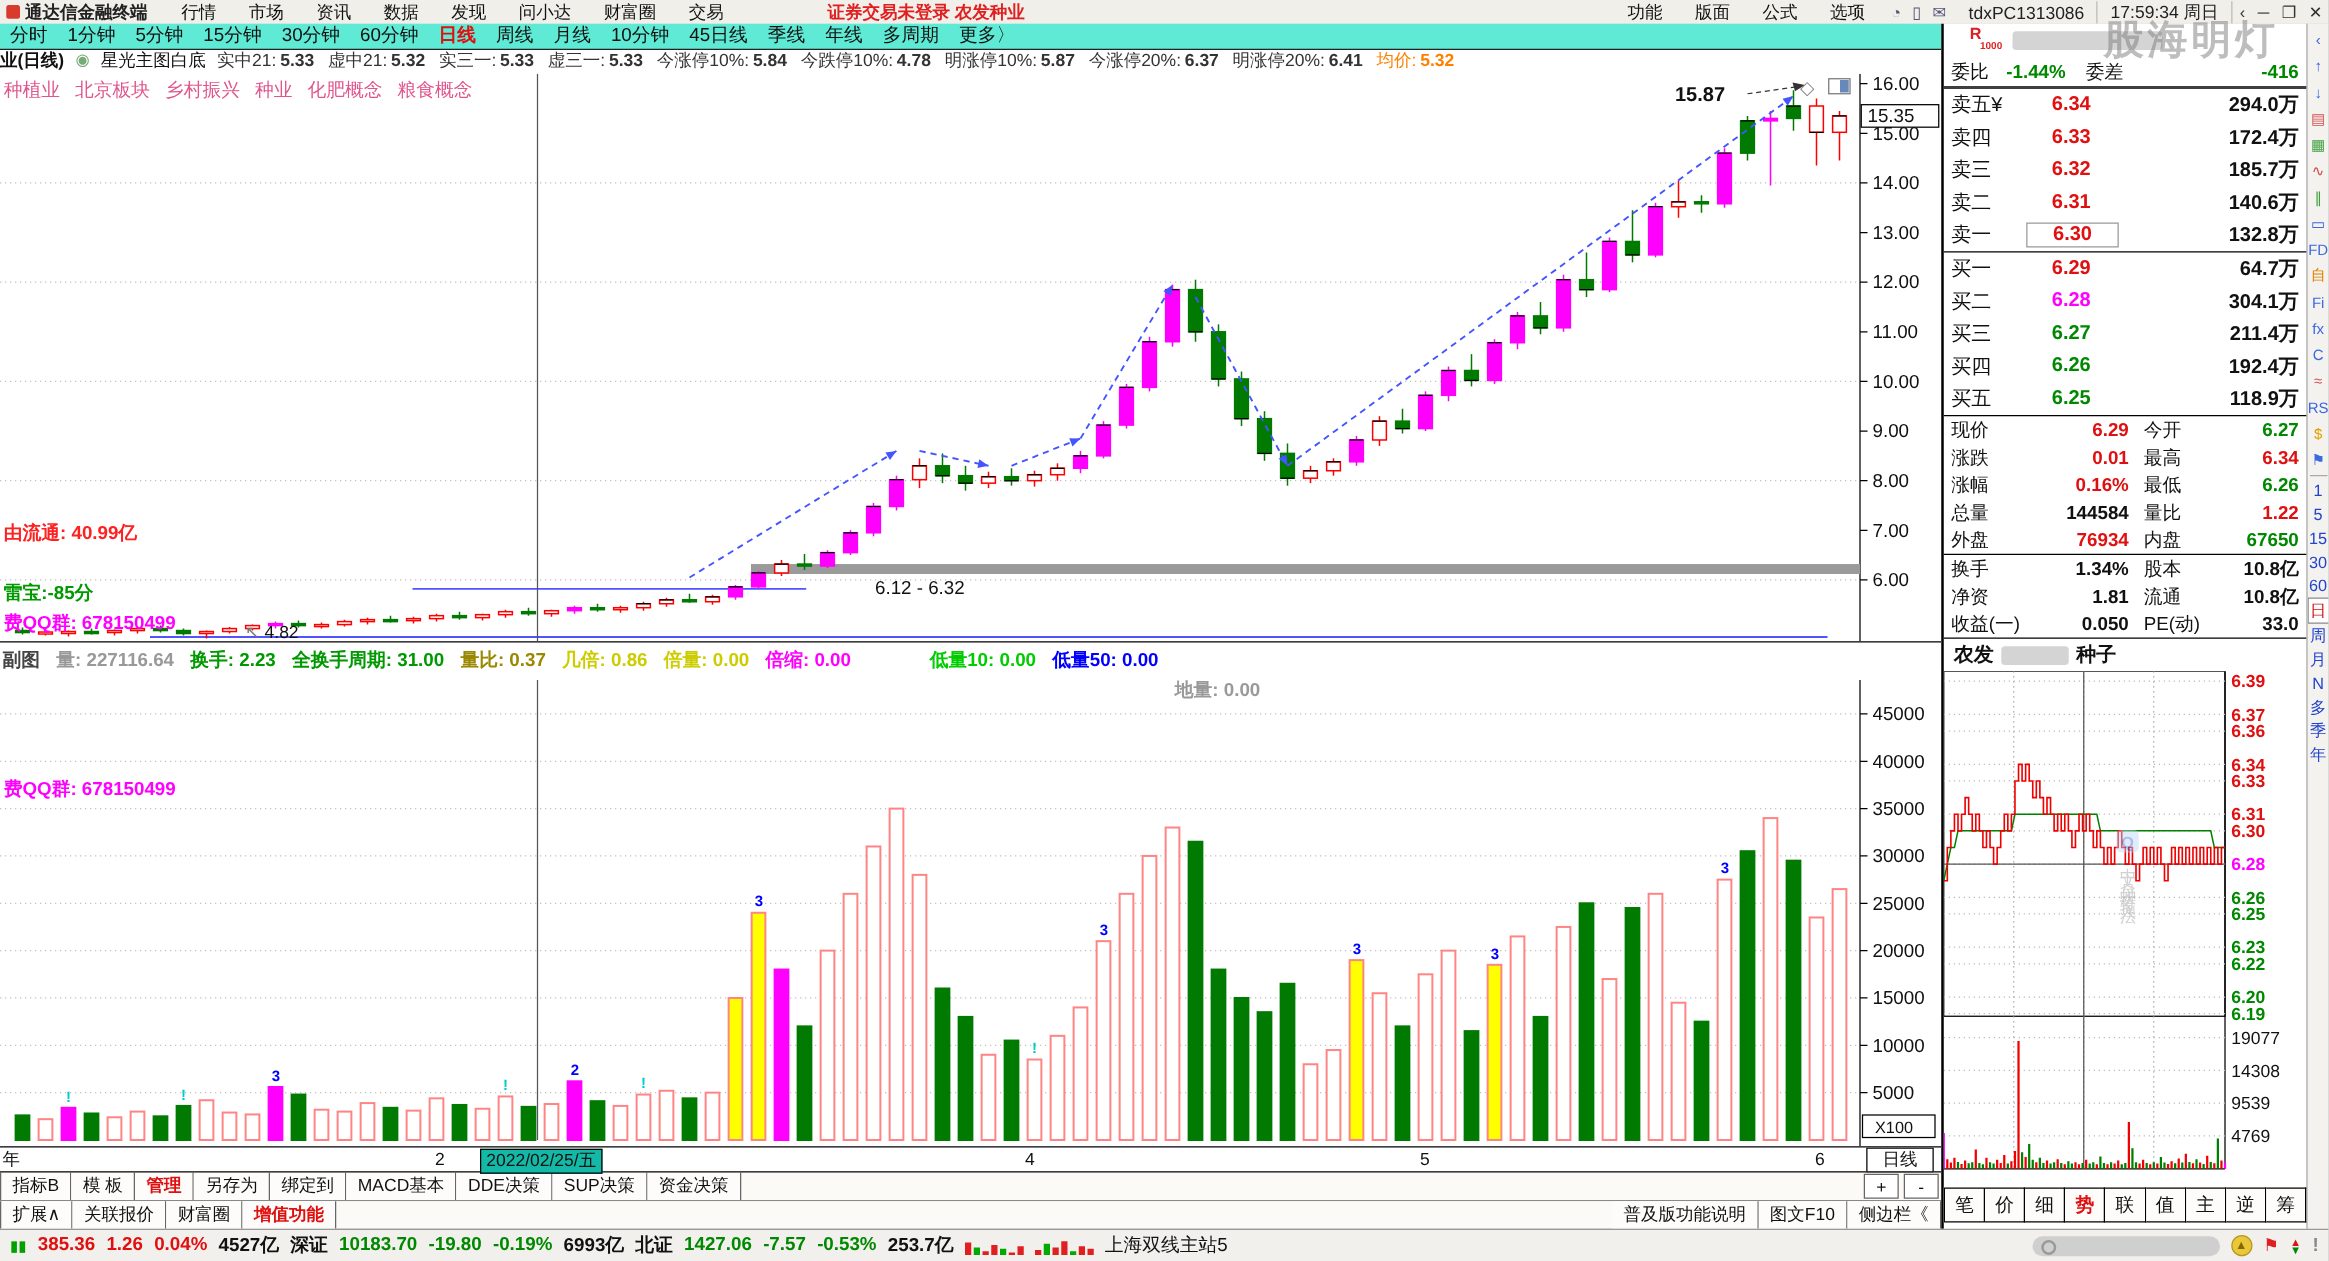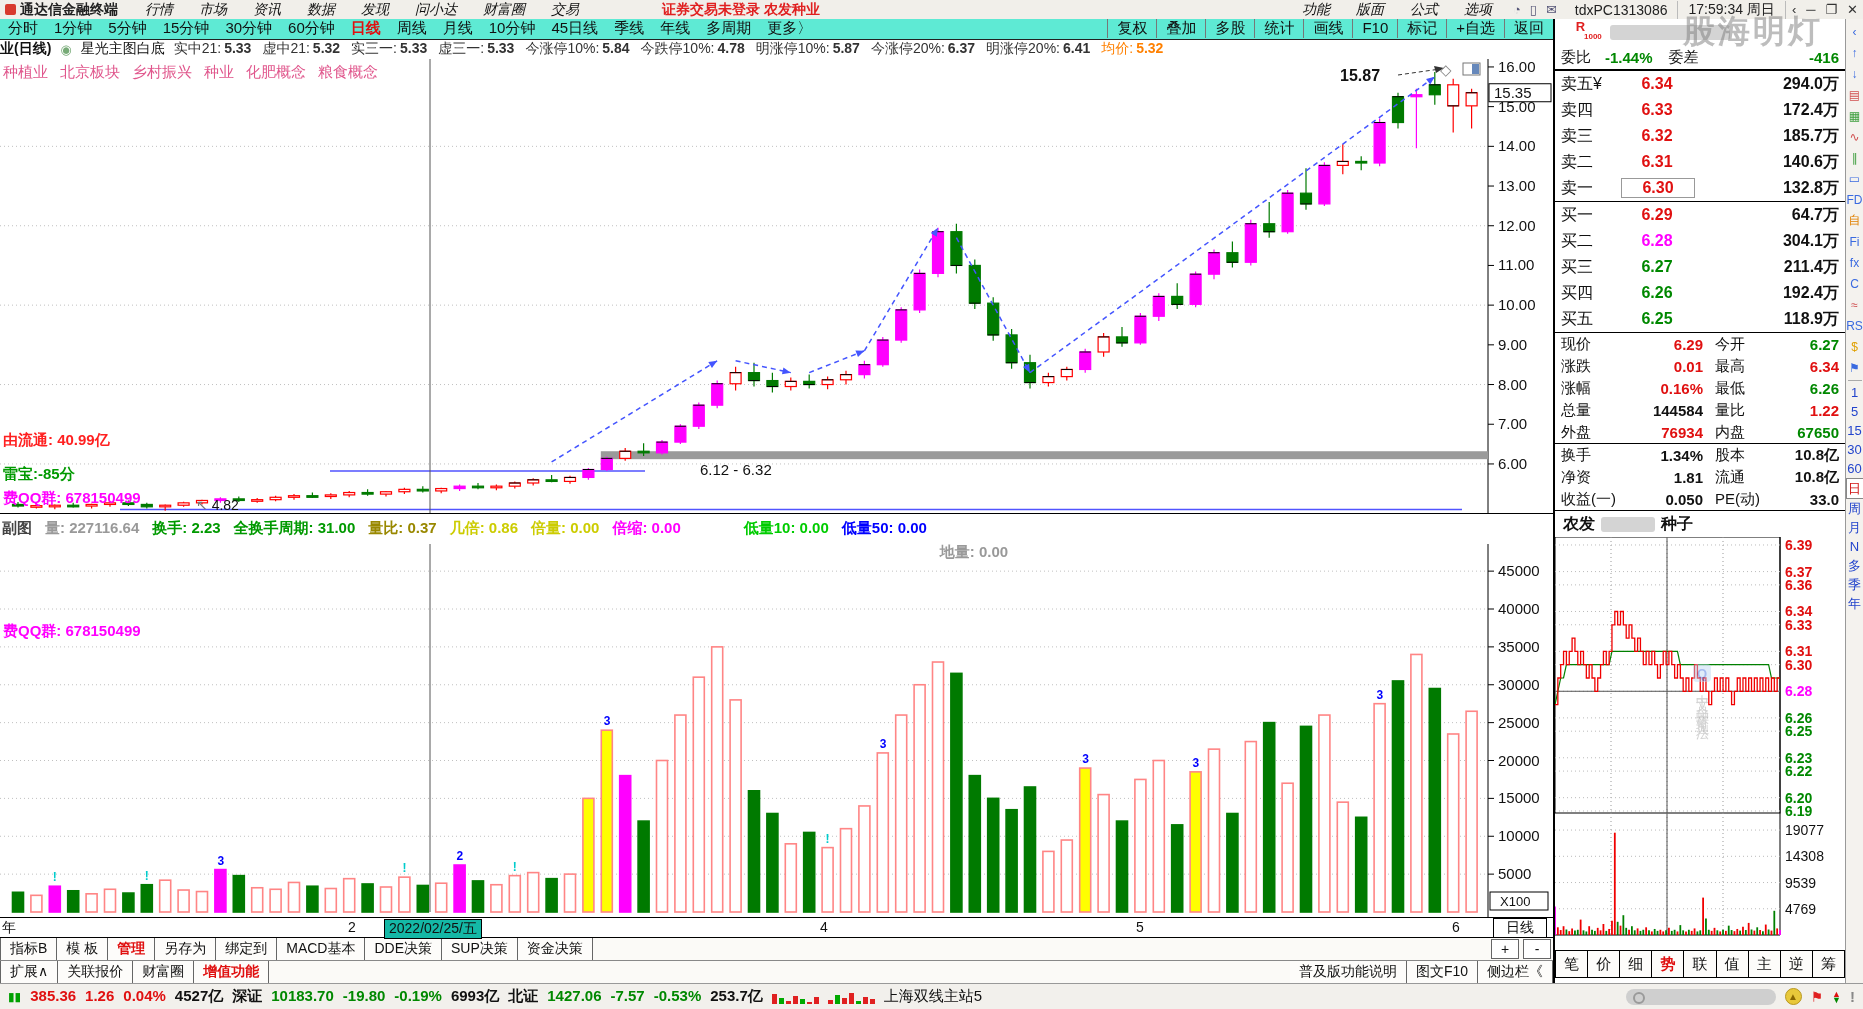--- a/index.html
+++ b/index.html
@@ -4,40 +4,40 @@
 <style>
   html,body{margin:0;padding:0;background:#777;}
   .app{position:relative;width:1863px;height:1009px;background:#fff;overflow:hidden;
        font-family:"Liberation Sans","DejaVu Sans",sans-serif;font-size:15px;color:#111;}
 
   
   .menubar{height:19px;background:#f1efea;border-bottom:1px solid #c9c6bf;display:flex;align-items:center;
            gap:0;padding:0 5px;font-size:14px;white-space:nowrap;}
   .logo{display:flex;align-items:center;gap:4px;font-weight:bold;color:#222;margin-right:14px;}
   .logo-sq{width:11px;height:11px;background:#d83a2e;display:inline-block;border-radius:2px;}
-  .menu-item{padding:0 13px;cursor:default;font-style:italic;}
+  .menu-item{padding:0 13px;cursor:default;}
   .alert{color:#e02020;font-weight:bold;margin-left:70px;margin-right:auto;}
   .m-icons{display:flex;gap:9px;color:#557;font-size:13px;margin:0 8px;}
   .serial{margin:0 10px;color:#222;}
   .clock{border-left:1px solid #bbb;border-right:1px solid #bbb;padding:0 10px;color:#222;text-align:right;}
   .winbtns{display:flex;gap:10px;margin-left:6px;font-size:13px;color:#333;}
 
   
   .bodyrow{position:absolute;top:19px;bottom:25px;left:0;right:0;display:flex;}
   .leftcol{width:1553px;display:flex;flex-direction:column;background:#fff;}
 
   
   .tabbar{height:20px;background:#5eead4;border-bottom:1px solid #222;display:flex;align-items:center;font-size:15px;}
   .period{padding:0 8px;cursor:default;}
   .period.active{color:#e01010;font-weight:bold;}
   .tb-right{margin-left:auto;display:flex;}
   .tb-right .rbtn{border-left:1px solid #777;padding:0 9px;cursor:default;}
 
   
-  .chead{height:19px;display:flex;align-items:center;gap:9px;font-size:14px;white-space:nowrap;overflow:hidden;}
+  .chead{height:19px;display:flex;gap:9px;font-size:14px;white-space:nowrap;overflow:hidden;}
   .chead .title{font-weight:bold;}
   .chead .ind-dot{color:#7a7;font-size:13px;}
   .kv{display:flex;gap:3px;}
 
   .main-chart{position:relative;height:454px;}
   .vol-header{height:30px;display:flex;align-items:center;gap:13px;font-size:15px;font-weight:bold;
               border-top:1px solid #000;white-space:nowrap;padding-left:2px;}
   .vol-chart{position:relative;height:373px;}
 
   .xaxis{height:20px;border-top:1px solid #000;border-bottom:1px solid #000;position:relative;font-size:14px;background:#fff;}
@@ -174,31 +174,20 @@
             <span class="period">60分钟</span>
             <span class="period active">日线</span>
             <span class="period">周线</span>
             <span class="period">月线</span>
             <span class="period">10分钟</span>
             <span class="period">45日线</span>
             <span class="period">季线</span>
             <span class="period">年线</span>
             <span class="period">多周期</span>
             <span class="period">更多〉</span>
-          </span>
-        <span class="tb-right" id="tab-right-buttons">
-            <span class="rbtn">复权</span>
-            <span class="rbtn">叠加</span>
-            <span class="rbtn">多股</span>
-            <span class="rbtn">统计</span>
-            <span class="rbtn">画线</span>
-            <span class="rbtn">F10</span>
-            <span class="rbtn">标记</span>
-            <span class="rbtn">+自选</span>
-            <span class="rbtn">返回</span>
           </span>
       </div>
 
       <div class="chead">
         <span class="title">业(日线)</span>
         <span class="ind-dot">◉</span>
         <span>星光主图白底</span>
         <span id="chead-values" style="display:flex;gap:11px;">
             <span class="kv">
               <span style="color: rgb(51, 51, 51);">实中21:</span>
@@ -514,21 +503,21 @@
             <text x="1498" y="290.84" font-size="15" fill="#111">9.00</text>
             <line x1="1488" y1="325.54" x2="1494" y2="325.54" stroke="#000"></line>
             <text x="1498" y="330.54" font-size="15" fill="#111">8.00</text>
             <line x1="1488" y1="365.24" x2="1494" y2="365.24" stroke="#000"></line>
             <text x="1498" y="370.24" font-size="15" fill="#111">7.00</text>
             <line x1="1488" y1="404.94" x2="1494" y2="404.94" stroke="#000"></line>
             <text x="1498" y="409.94" font-size="15" fill="#111">6.00</text>
             <rect x="1489" y="24.74499999999999" width="62" height="18" fill="#fff" stroke="#000"></rect>
             <text x="1494" y="38.74499999999999" font-size="15" fill="#111">15.35</text>
           </svg>
-      <div class="ovl-lab" style="color: rgb(255, 32, 32); top: 372px;">由流通: 40.99亿</div>
+      <div class="ovl-lab" style="color: rgb(255, 32, 32); top: 358px;">由流通: 40.99亿</div>
           <div class="ovl-lab" style="color: rgb(0, 153, 0); top: 406px;">雷宝:-85分</div>
           <div class="ovl-lab" style="color: rgb(255, 0, 255); top: 430px;">费QQ群: 678150499</div>
         </div>
 
       <div class="vol-header" id="vol-header">
           <span style="color: rgb(68, 68, 68);">副图</span>
           <span style="color: rgb(153, 153, 153);">量: 227116.64</span>
           <span style="color: rgb(0, 153, 0);">换手: 2.23</span>
           <span style="color: rgb(0, 153, 0);">全换手周期: 31.00</span>
           <span style="color: rgb(153, 136, 0);">量比: 0.37</span>

